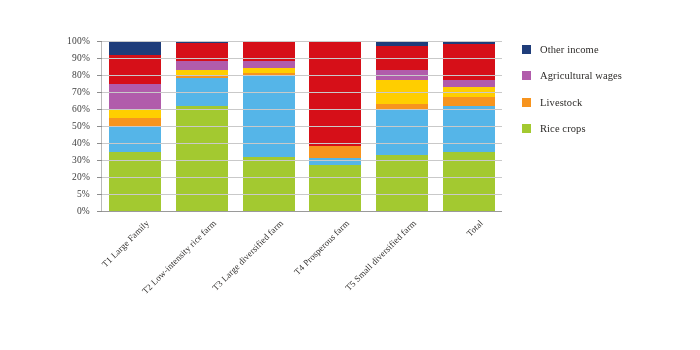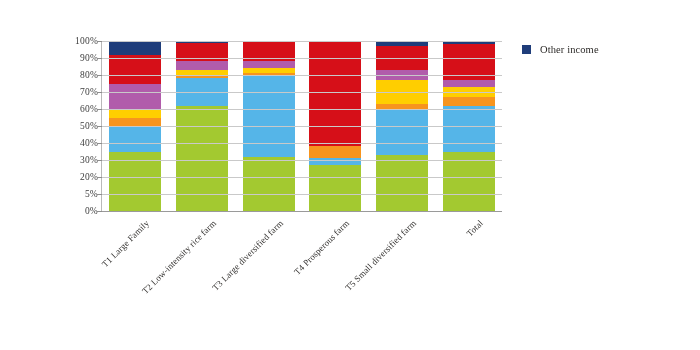--- a/index.html
+++ b/index.html
@@ -29,21 +29,21 @@
   }
   .y-axis-labels {
     position: absolute;
     left: 58px;
     top: 41px;
     width: 40px;
     height: 170px;
   }
   .y-tick-label {
     position: absolute;
-    right: 0;
+    right: 8px;
     transform: translateY(-50%);
     font-size: 9.5px;
     color: #3c3c3c;
     letter-spacing: 0.2px;
     white-space: nowrap;
   }
   .plot-area {
     position: absolute;
     left: 101px;
     top: 41px;
@@ -239,15 +239,27 @@
         <div class="x-label" style="left: 310px;">T5 Small diversified farm</div>
         <div class="x-label" style="left: 376.667px;">Total</div>
       </div>
   </div>
 
   <div class="legend" id="legend">
       <div class="legend-item">
         <span class="legend-swatch" style="background: rgb(31, 61, 122);"></span>
         <span class="legend-label">Other income</span>
       </div>
+      <div class="legend-item">
+        <span class="legend-swatch" style="background: rgb(177, 92, 171);"></span>
+        <span class="legend-label">Agricultural wages</span>
+      </div>
+      <div class="legend-item">
+        <span class="legend-swatch" style="background: rgb(247, 148, 30);"></span>
+        <span class="legend-label">Livestock</span>
+      </div>
+      <div class="legend-item">
+        <span class="legend-swatch" style="background: rgb(163, 201, 48);"></span>
+        <span class="legend-label">Rice crops</span>
+      </div>
     </div>
 
 </div>
 
 </body></html>

